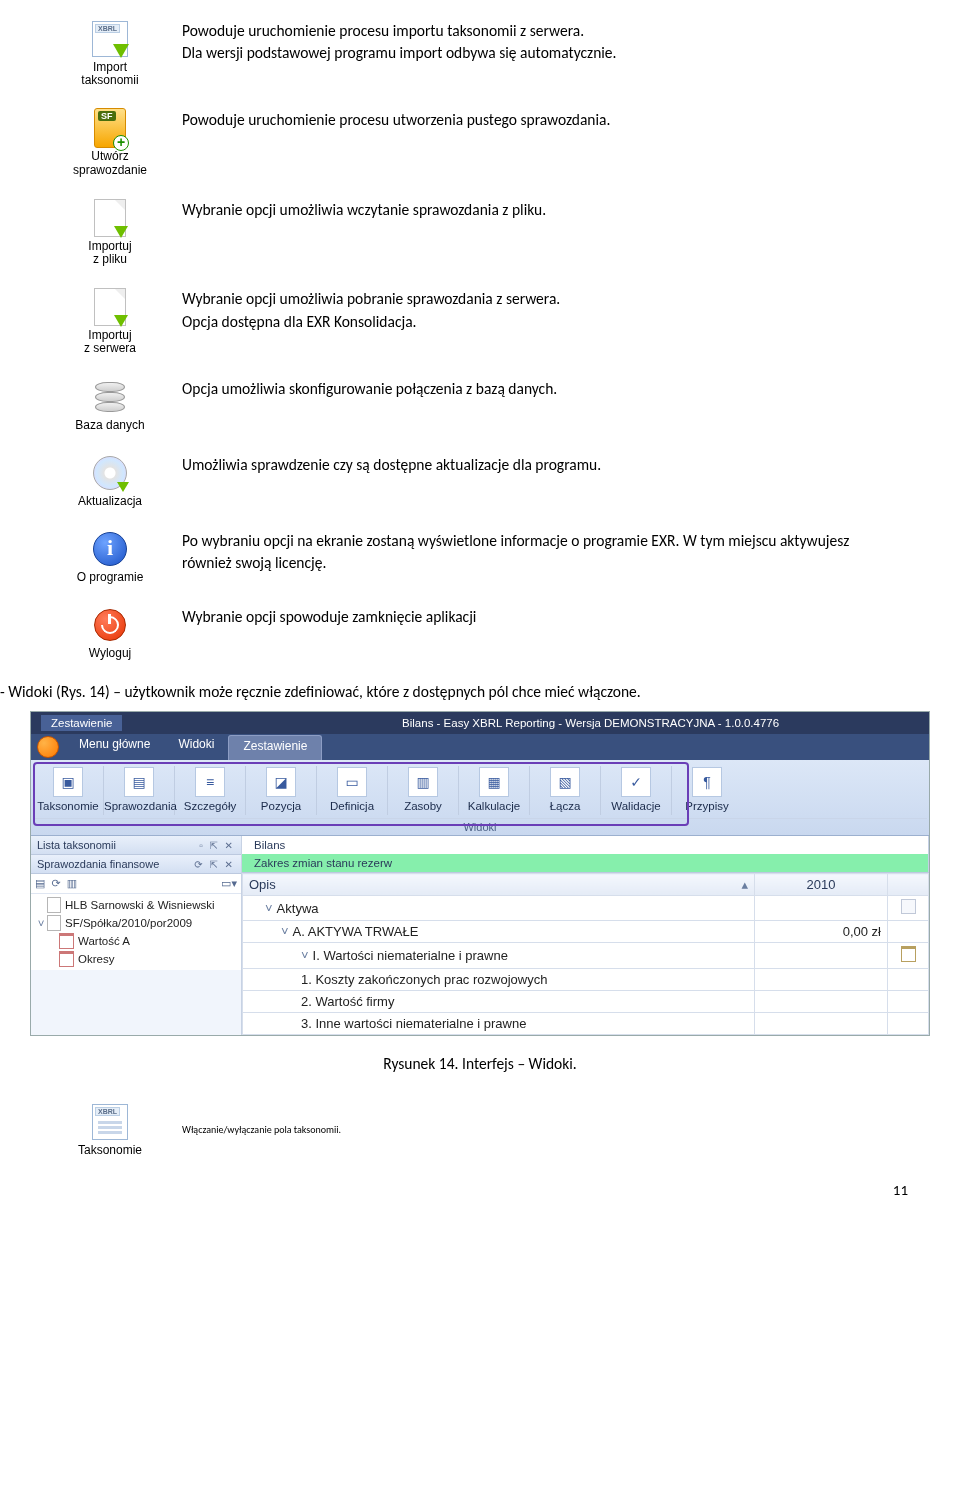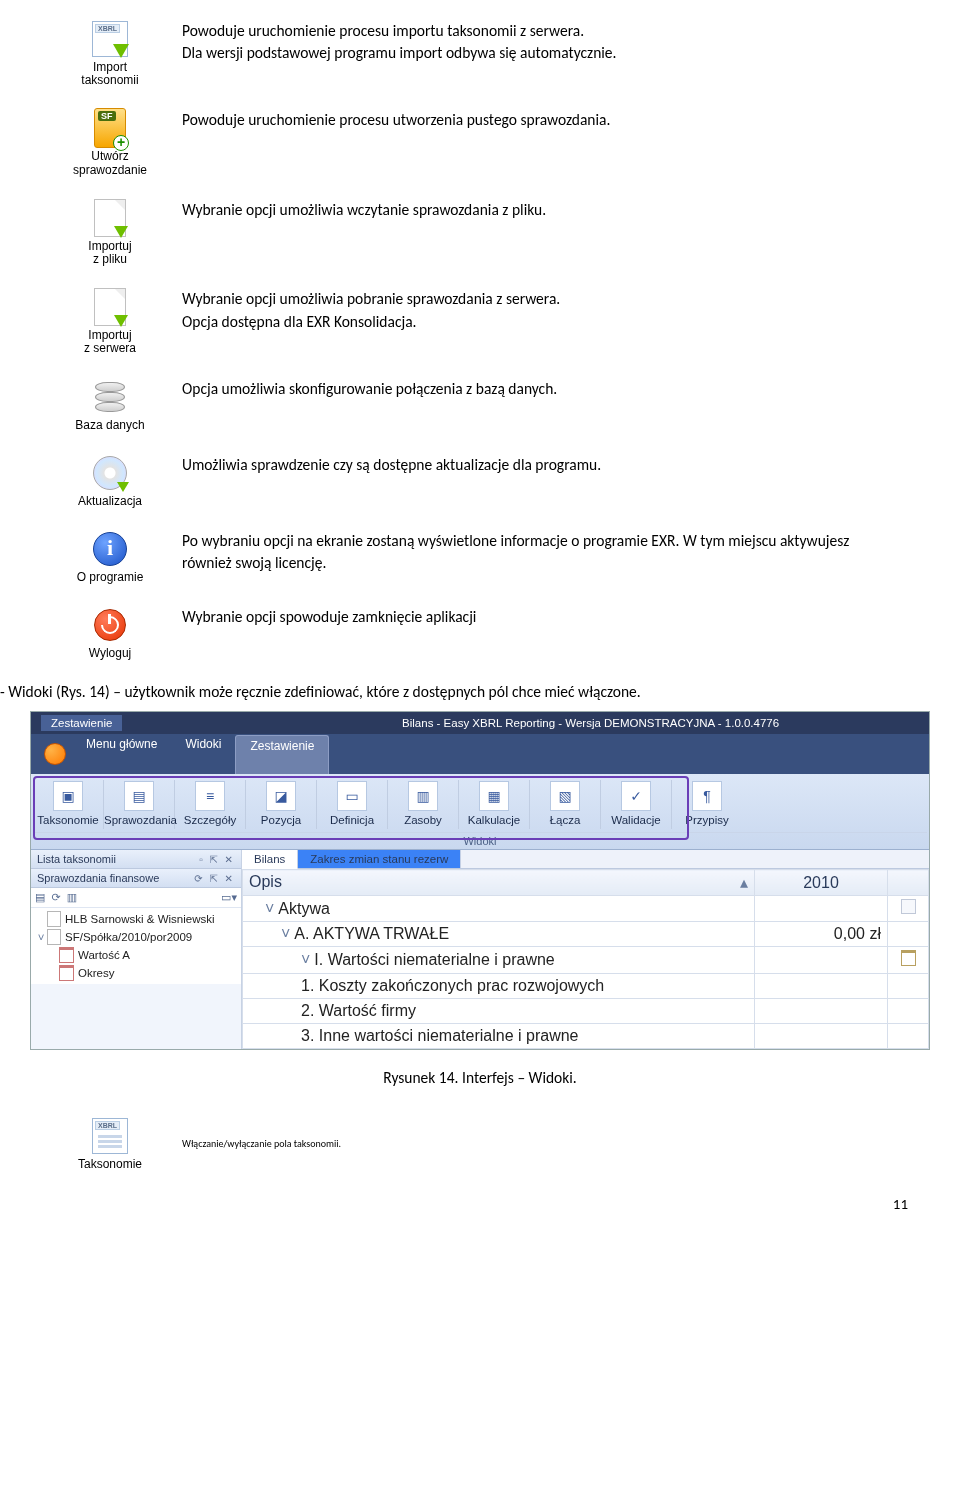--- a/index.html
+++ b/index.html
@@ -184,22 +184,22 @@
     align-items: center;
     padding: 0 10px;
     font-size: 11.5px;
   }
   .shot-titlebar .app-tab {
     background: #486196; padding: 2px 10px; margin-right: auto;
   }
   .shot-titlebar .title-text { margin: 12px auto; }
 
   .menubar {
-    height: 40px; display: flex; align-items: stretch;
-    background: #39507e; color: #fff; font-size: 12px; padding-left: 7px;
+    height: 26px; display: flex; align-items: stretch;
+    background: #39507e; color: #fff; font-size: 12px;
   }
   .menubar .orb {
     width: 34px; display: flex; align-items: center; justify-content: center;
   }
   .menubar .orb div {
     width: 20px; height: 20px; border-radius: 50%;
     background: radial-gradient(circle at 30% 30%, #ffb347, #ff7a00);
     border: 1px solid #c75400;
   }
   .menubar .mtab {
@@ -288,37 +288,37 @@
     margin-right: 4px;
   }
   .tree-row .cal-ico {
     display: inline-block; width: 13px; height: 12px;
     background: #fff; border: 1px solid #c77; border-top: 3px solid #c77;
     margin-right: 4px;
   }
 
   .center-area { flex: 1; }
   .doc-tabs {
-    display: flex; background: #eef2fa; border-bottom: 1px solid #bcc9df;
+    display: flex; background: #eef2fa; border-bottom: 1px solid #bcc9df; flex-direction: column;
   }
   .doc-tabs .dtab {
     padding: 3px 12px; font-size: 11.5px;
-    background: #3b82f6; border-right: 1px solid #c4d0e5;
+    background: #86efac; border-right: 1px solid #c4d0e5;
     color: #2a3a5a;
   }
   .doc-tabs .dtab.active {
     background: #fff; border-bottom: 1px solid #fff; margin-bottom: -1px;
   }
   table.grid {
     width: 100%; border-collapse: collapse;
   }
   table.grid th, table.grid td {
     border: 1px solid #d6deeb;
     padding: 3px 6px;
-    font-size: 16px;
+    font-size: 13px;
     text-align: left;
     background: #fff;
     margin-left: 39px;
   }
   table.grid th {
     background: linear-gradient(#f4f7fd,#e4ebf6);
     color: #2a3a5a;
     font-weight: normal;
   }
   table.grid .col-year { width: 120px; text-align: center; }

